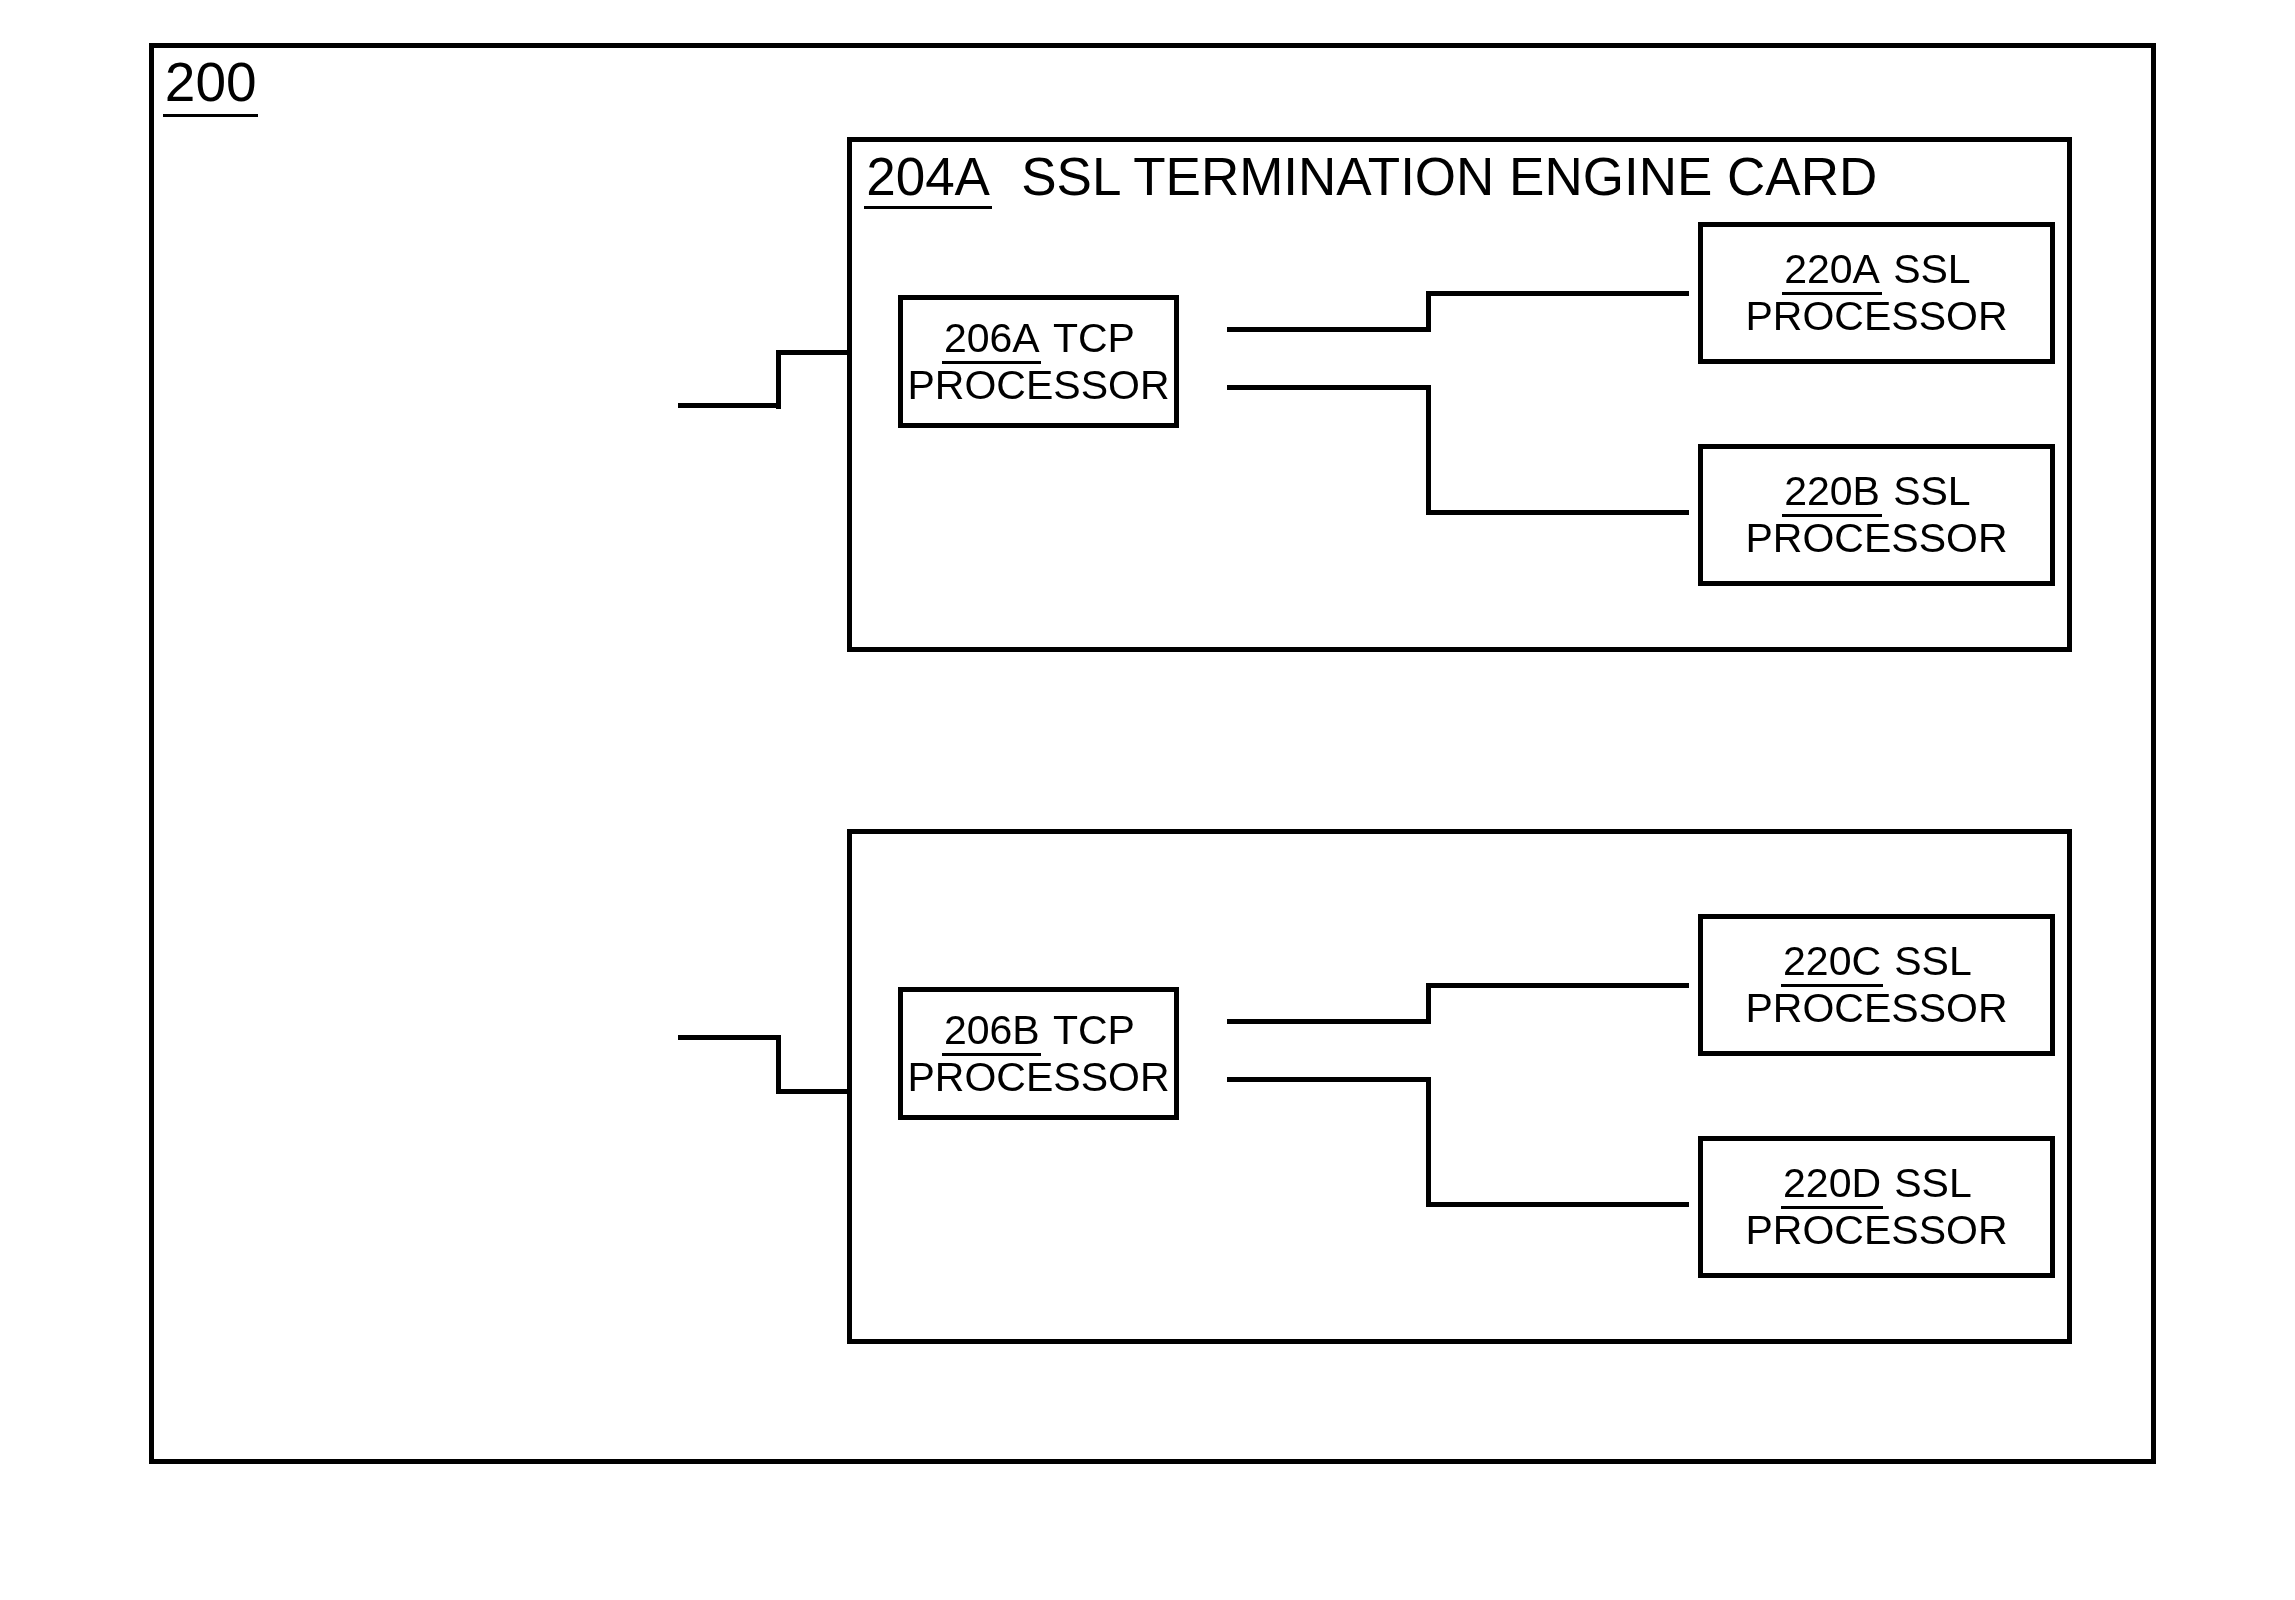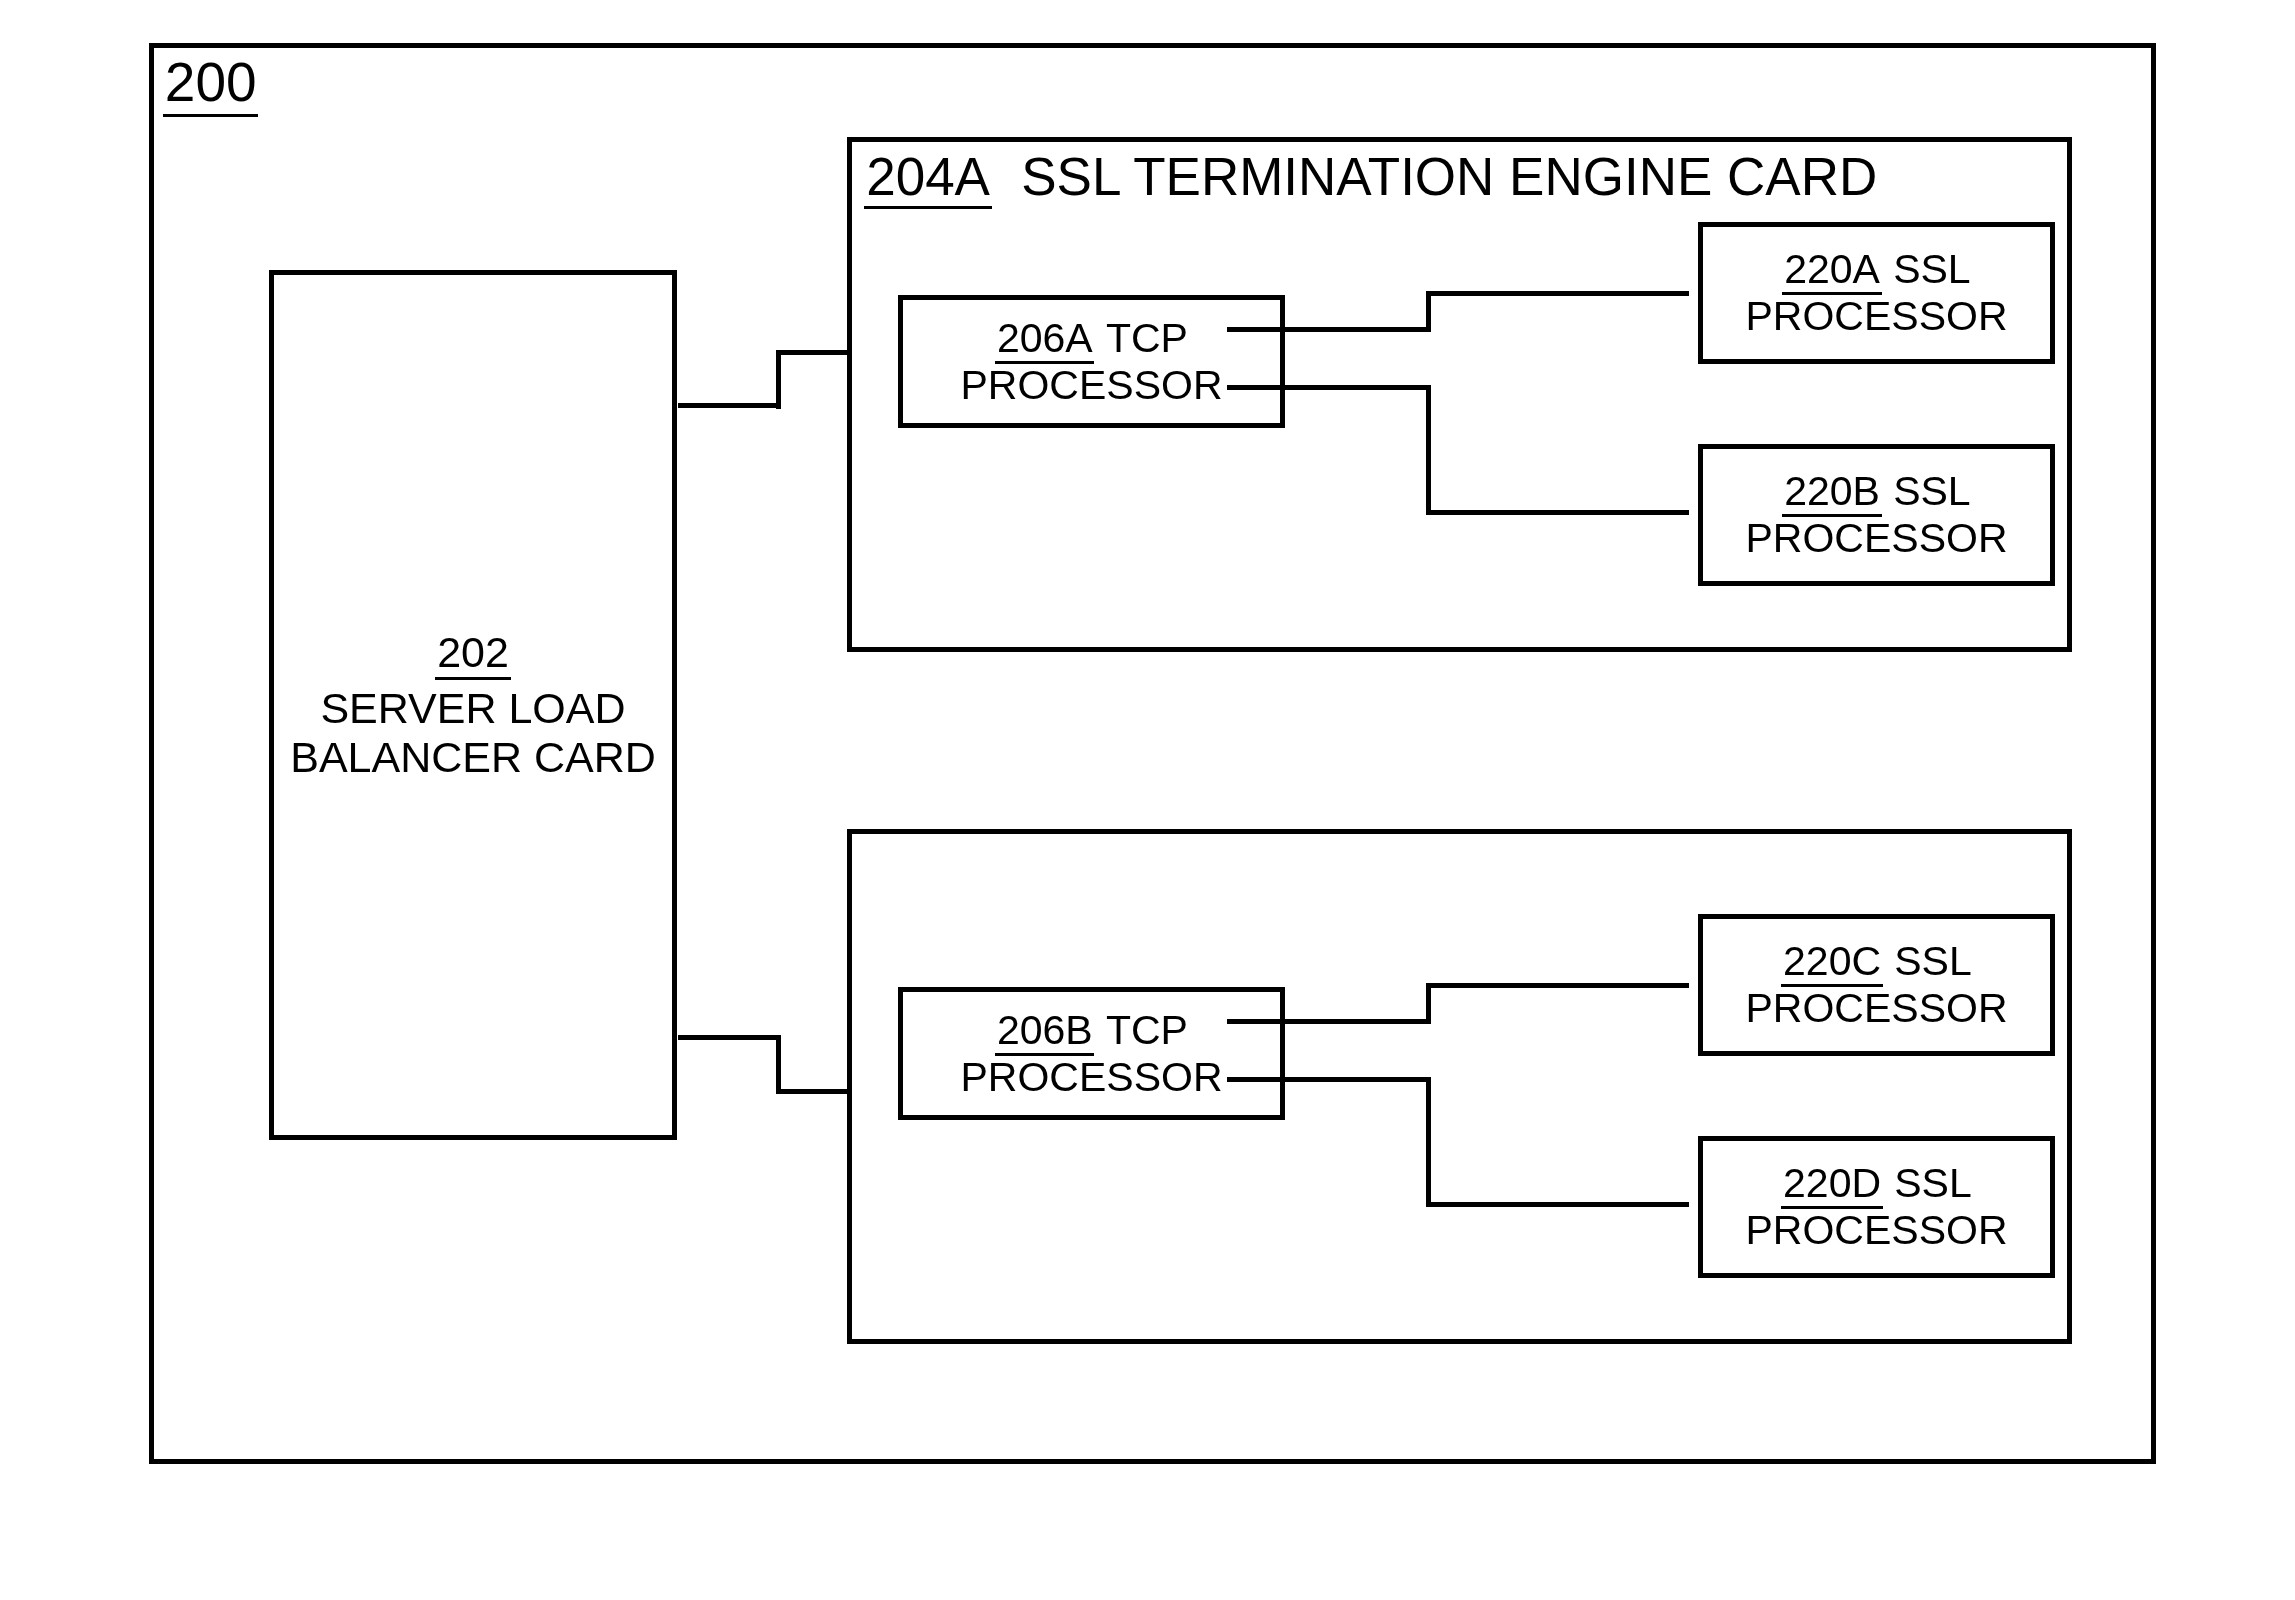--- a/index.html
+++ b/index.html
@@ -65,21 +65,21 @@
     white-space: nowrap;
   }
   .engine-title .ref {
     border-bottom: 3.6px solid #000;
     padding: 0 1.8px;
   }
   .tcp-box {
     position: absolute;
     left: 46px;
     top: 153px;
-    width: 387px;
+    width: 281px;
     height: 133px;
     border: 5.3px solid #000;
     text-align: center;
     display: flex;
     flex-direction: column;
     align-items: center;
     justify-content: center;
   }
   .tcp-box .row1 { font-size: 41px; }
   .tcp-box .row1 .ref { border-bottom: 3.6px solid #000; padding: 0 1.8px; }
@@ -105,25 +105,20 @@
     position: absolute;
     background: #000;
   }
 </style>
 </head>
 <body>
 
 <div class="outer-box">
   <div class="figure-number">200</div>
 
-  <div class="slb-box">
-    <div class="ref">202</div>
-    <div class="label-line">SERVER LOAD</div>
-    <div class="label-line">BALANCER CARD</div>
-  </div>
 
   <div class="connector" style="left:524px; top:355px; width:98px; height:5.3px;"></div>
 
   <div class="connector" style="left:622px; top:302px; width:5.3px; height:59px;"></div>
 
   <div class="connector" style="left:622px; top:302px; width:71px; height:5.3px;"></div>
 
   <div class="connector" style="left:524px; top:987px; width:98px; height:5.3px;"></div>
   <div class="connector" style="left:622px; top:987px; width:5.3px; height:59px;"></div>
   <div class="connector" style="left:622px; top:1041px; width:71px; height:5.3px;"></div>

